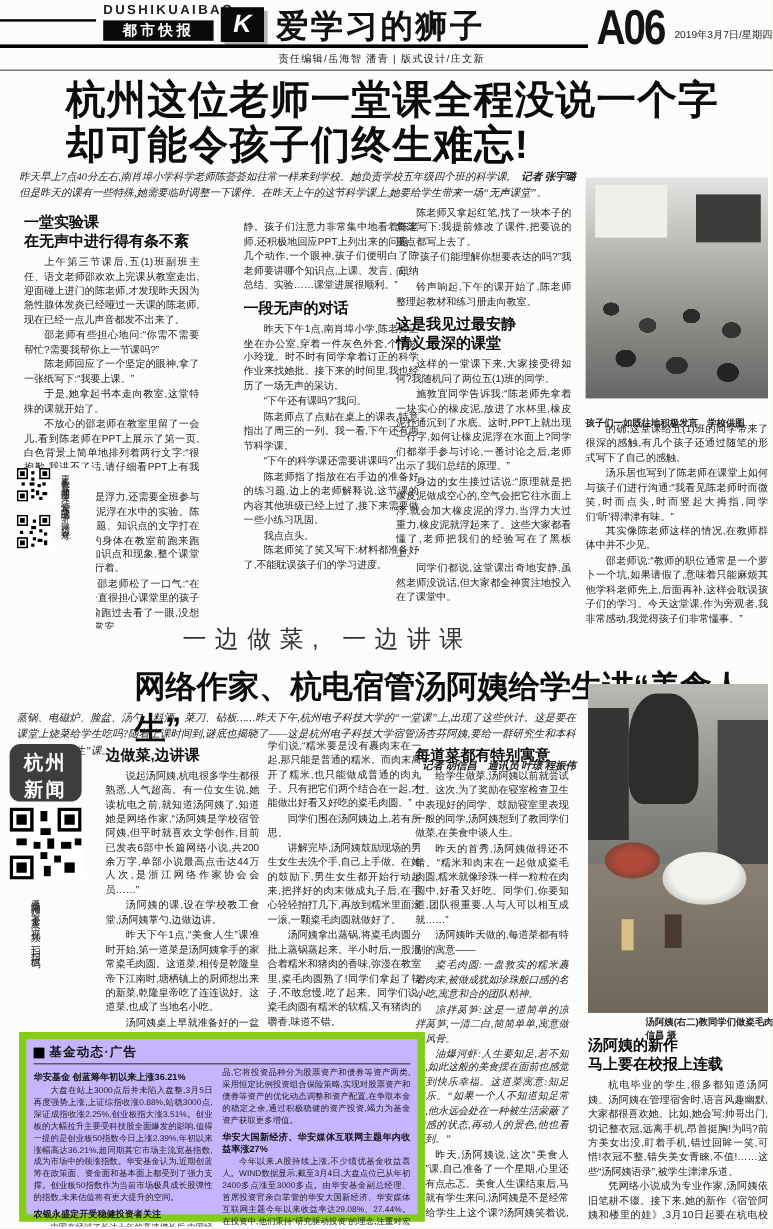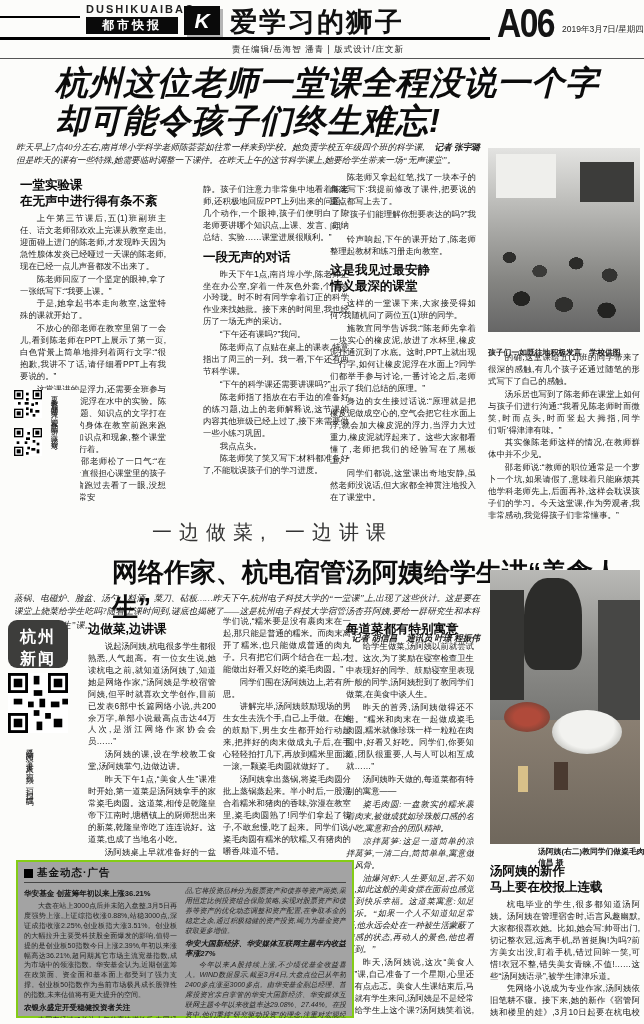--- a/index.html
+++ b/index.html
@@ -31,21 +31,21 @@
   .caption{font-size:7.8px;font-weight:700;line-height:1.35;color:#222;}
   
   .vtext{writing-mode:vertical-rl;font-size:8px;letter-spacing:2px;color:#222;line-height:1.6;}
   .qr{background:#fff;}
   .hz-logo{width:60px;height:48px;background:#3d3d3b;border-radius:9px;color:#fff;font-size:16px;
            font-weight:800;text-align:center;line-height:1.4;padding-top:6px;box-sizing:border-box;letter-spacing:2px;}
   
   .kicker{font-size:20px;font-weight:500;letter-spacing:7px;color:#333;}
   .headline2{font-size:26px;font-weight:900;letter-spacing:0;color:#0c0c0c;}
   
-  .adbox{border:2px solid #84cc16;background:#a3a3a3;box-sizing:border-box;padding:4px 6px;}
+  .adbox{border:6px solid #84cc16;background:#c4b5fd;box-sizing:border-box;padding:4px 6px;}
   .adhead-row{display:flex;align-items:center;border-bottom:1px solid #444;padding-bottom:2px;margin-bottom:3px;}
   .adhead-sq{width:9px;height:9px;background:#000;margin-right:4px;}
   .adhead{font-size:10.5px;font-weight:800;letter-spacing:1px;}
   .adcols{display:flex;gap:8px;}
   .adcol{overflow:hidden;text-align:justify;}
   .adcol .bp{font-size:7px;line-height:1.42;color:#222;}
   .adsub{font-size:7.6px;font-weight:800;margin:3px 0 2px;line-height:1.3;}
   .pshape{position:absolute;}
 </style>
 </head>
@@ -57,21 +57,21 @@
   <div class="abs brand-en" style="left:86px;top:3px;">DUSHIKUAIBAO</div>
   <div class="abs brand-box" style="left:86px;top:17px;">都市快报</div>
   <div class="abs k-logo" style="left:184px;top:6px;">K</div>
   <div class="abs column-title" style="left:230px;top:4px;text-align:center;">爱学习的狮子</div>
   <div class="abs page-no" style="left:497px;top:0px;">A06</div>
   <div class="abs page-date" style="left:562px;top:24px;">2019年3月7日/星期四</div>
   <div class="abs rule" style="left:0;top:37px;width:490px;height:3px;"></div>
   <div class="abs editors" style="left:232px;top:44px;">责任编辑/岳海智 潘青 | 版式设计/庄文新</div>
   <div class="abs rule" style="left:0;top:58px;width:644px;height:1px;background:#555;"></div>
 
-  <div class="abs headline1" style="left:55px;top:64px;width:560px;font-style:italic;">
+  <div class="abs headline1" style="left:55px;top:64px;width:560px;">
     <div>杭州这位老师一堂课全程没说一个字</div>
     <div>却可能令孩子们终生难忘!</div>
   </div>
 
   <div class="abs lede" style="left:16px;top:141px;width:464px;">
     <span class="reporter">记者 张宇璐</span>
     <span>昨天早上7点40分左右,南肖埠小学科学老师陈荟荟如往常一样来到学校。她负责学校五年级四个班的科学课,但是昨天的课有一些特殊,她需要临时调整一下课件。在昨天上午的这节科学课上,她要给学生带来一场“无声课堂”。</span>
   </div>
 
   <div class="abs photo" style="left:488px;top:148px;width:152px;height:184px;">
@@ -85,20 +85,21 @@
       radial-gradient(ellipse 14px 12px at 22% 66%, #242422 60%, transparent 62%),
       radial-gradient(ellipse 15px 12px at 50% 72%, #2f2f2d 60%, transparent 62%),
       radial-gradient(ellipse 15px 13px at 78% 78%, #232321 60%, transparent 62%);"></div>
   </div>
   <div class="abs caption" style="left:488px;top:348px;width:152px;">孩子们一如既往地积极发言　学校供图</div>
 
   <div class="abs col" style="left:20px;top:172px;width:146px;height:352px;">
       <h4 class="colsub">一堂实验课
 在无声中进行得有条不紊</h4>
       <p class="bp">上午第三节课后,五(1)班副班主任、语文老师邵欢欢上完课从教室走出,迎面碰上进门的陈老师,才发现昨天因为急性腺体发炎已经哑过一天课的陈老师,现在已经一点儿声音都发不出来了。</p>
+      <p class="bp">邵老师有些担心地问:“你需不需要帮忙?需要我帮你上一节课吗?”</p>
       <p class="bp">陈老师回应了一个坚定的眼神,拿了一张纸写下:“我要上课。”</p>
       <p class="bp">于是,她拿起书本走向教室,这堂特殊的课就开始了。</p>
       <p class="bp">不放心的邵老师在教室里留了一会儿,看到陈老师在PPT上展示了第一页,白色背景上简单地排列着两行文字:“很抱歉,我讲不了话,请仔细看PPT上有我要说的。”</p>
       <p class="bp">这堂课讲的是浮力,还需要全班参与去做一个让橡皮泥浮在水中的实验。陈老师将每一个问题、知识点的文字打在了PPT上,小小的身体在教室前跑来跑去,用文字解释知识点和现象,整个课堂竟有条不紊地进行着。</p>
       <p class="bp">原本担心的邵老师松了一口气:“在课堂期间,自己一直很担心课堂里的孩子会分心,就又偷偷跑过去看了一眼,没想到教室里始终非常安</p>
     </div>
   <div class="abs col" style="left:175px;top:184px;width:146px;height:352px;margin-left:28px;">
       <p class="bp cont">静。孩子们注意力非常集中地看着陈老师,还积极地回应PPT上列出来的问题。几个动作,一个眼神,孩子们便明白了陈老师要讲哪个知识点,上课、发言、归纳总结、实验……课堂进展很顺利。”</p>
       <h4 class="colsub">一段无声的对话</h4>
       <p class="bp">昨天下午1点,南肖埠小学,陈老师正坐在办公室,穿着一件灰色外套,个子娇小玲珑。时不时有同学拿着订正的科学作业来找她批。接下来的时间里,我也经历了一场无声的采访。</p>
@@ -266,21 +267,21 @@
       <div class="adhead-sq"></div>
       <div class="adhead">基金动态·广告</div>
     </div>
     <div class="adcols">
       <div class="adcol" style="width:155px;height:132px;">
           <h4 class="adsub">华安基金 创蓝筹年初以来上涨36.21%</h4>
           <p class="bp">大盘在站上3000点后并未陷入盘整,3月5日再度强势上涨,上证综指收涨0.88%,站稳3000点,深证成指收涨2.25%,创业板指大涨3.51%。创业板的大幅拉升主要受科技股全面爆发的影响,值得一提的是创业板50指数今日上涨2.39%,年初以来涨幅高达36.21%,超同期其它市场主流宽基指数,成为市场中的领涨指数。华安基金认为,近期创蓝筹在政策面、资金面和基本面上都受到了强力支撑。创业板50指数作为当前市场极具成长股弹性的指数,未来估值将有更大提升的空间。</p>
           <h4 class="adsub">农银永盛定开受稳健投资者关注</h4>
           <p class="bp">中国在经过了长达十年的高速增长后,中国经济增速变缓逐渐成为共识,面对经济下行,投资者风险偏好较低,稳健类理财产品更受欢迎。农银汇理近期推出的农银永盛定开混合基金,正是属于一款面向稳健型投资者的产</p>
         </div>
-      <div class="adcol" style="width:163px;height:132px;font-style:italic;">
+      <div class="adcol" style="width:163px;height:132px;">
           <p class="bp cont">品,它将投资品种分为股票资产和债券等资产两类,采用恒定比例投资组合保险策略,实现对股票资产和债券等资产的优化动态调整和资产配置,在争取本金的稳定之余,通过积极稳健的资产投资,竭力为基金资产获取更多增值。</p>
           <h4 class="adsub">华安大国新经济、华安媒体互联网主题年内收益率涨27%</h4>
           <p class="bp">今年以来,A股持续上涨,不少绩优基金收益喜人。WIND数据显示,截至3月4日,大盘点位已从年初2400多点涨至3000多点。由华安基金副总经理、首席投资官亲自掌管的华安大国新经济、华安媒体互联网主题今年以来收益率达29.08%、27.44%。在投资中,他们秉持“研究驱动投资”的理念,注重对宏观经济的研究,力图通过把握不同经济周期的不同阶段,对股票仓位以及行业配置提供合理的引导,主动寻找产业链中极具价值的投资标的。</p>
         </div>
     </div>
   </div>
 
 </div>
 
 </body></html>

